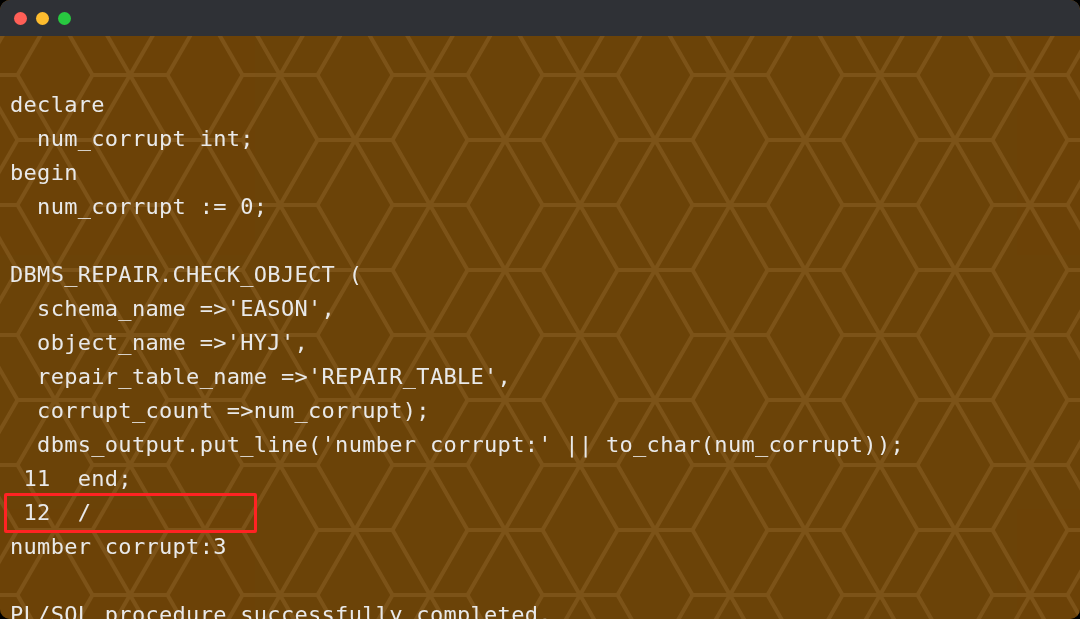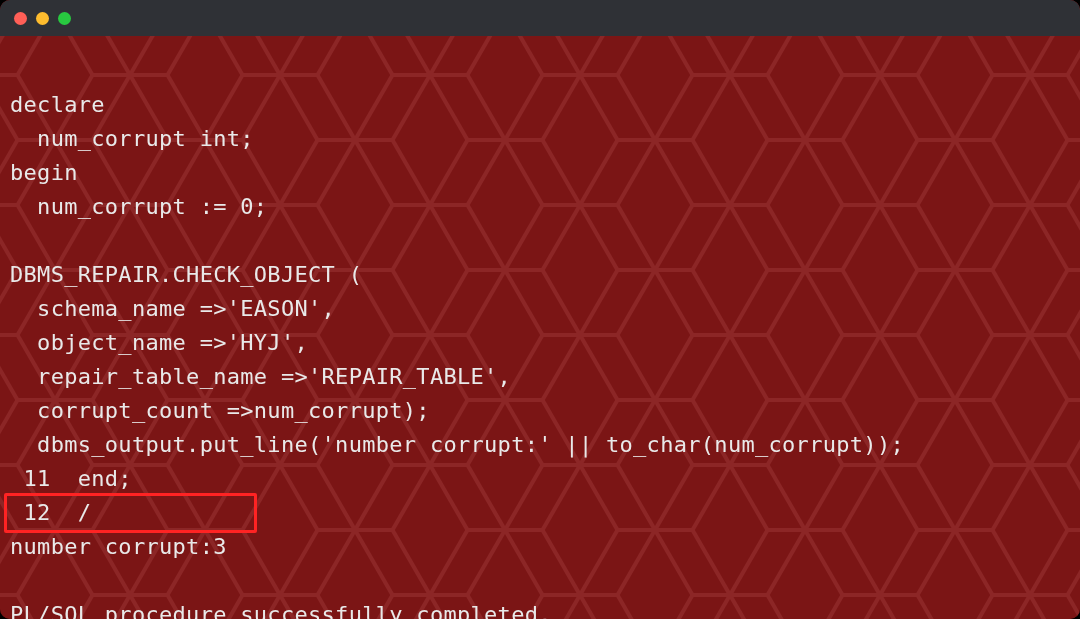--- a/index.html
+++ b/index.html
@@ -5,21 +5,21 @@
   * { margin: 0; padding: 0; box-sizing: border-box; }
   html, body { width: 1080px; height: 619px; overflow: hidden; }
   body {
     background: #000;
     font-family: "Menlo", "Consolas", "DejaVu Sans Mono", monospace;
   }
 
   .window {
     width: 1080px;
     height: 619px;
-    background: #b91c1c;
+    background: #a16207;
     border-radius: 10px;
     overflow: hidden;
     position: relative;
   }
 
   
   .hexbg {
     position: absolute;
     inset: 0;
     opacity: 0.35;

